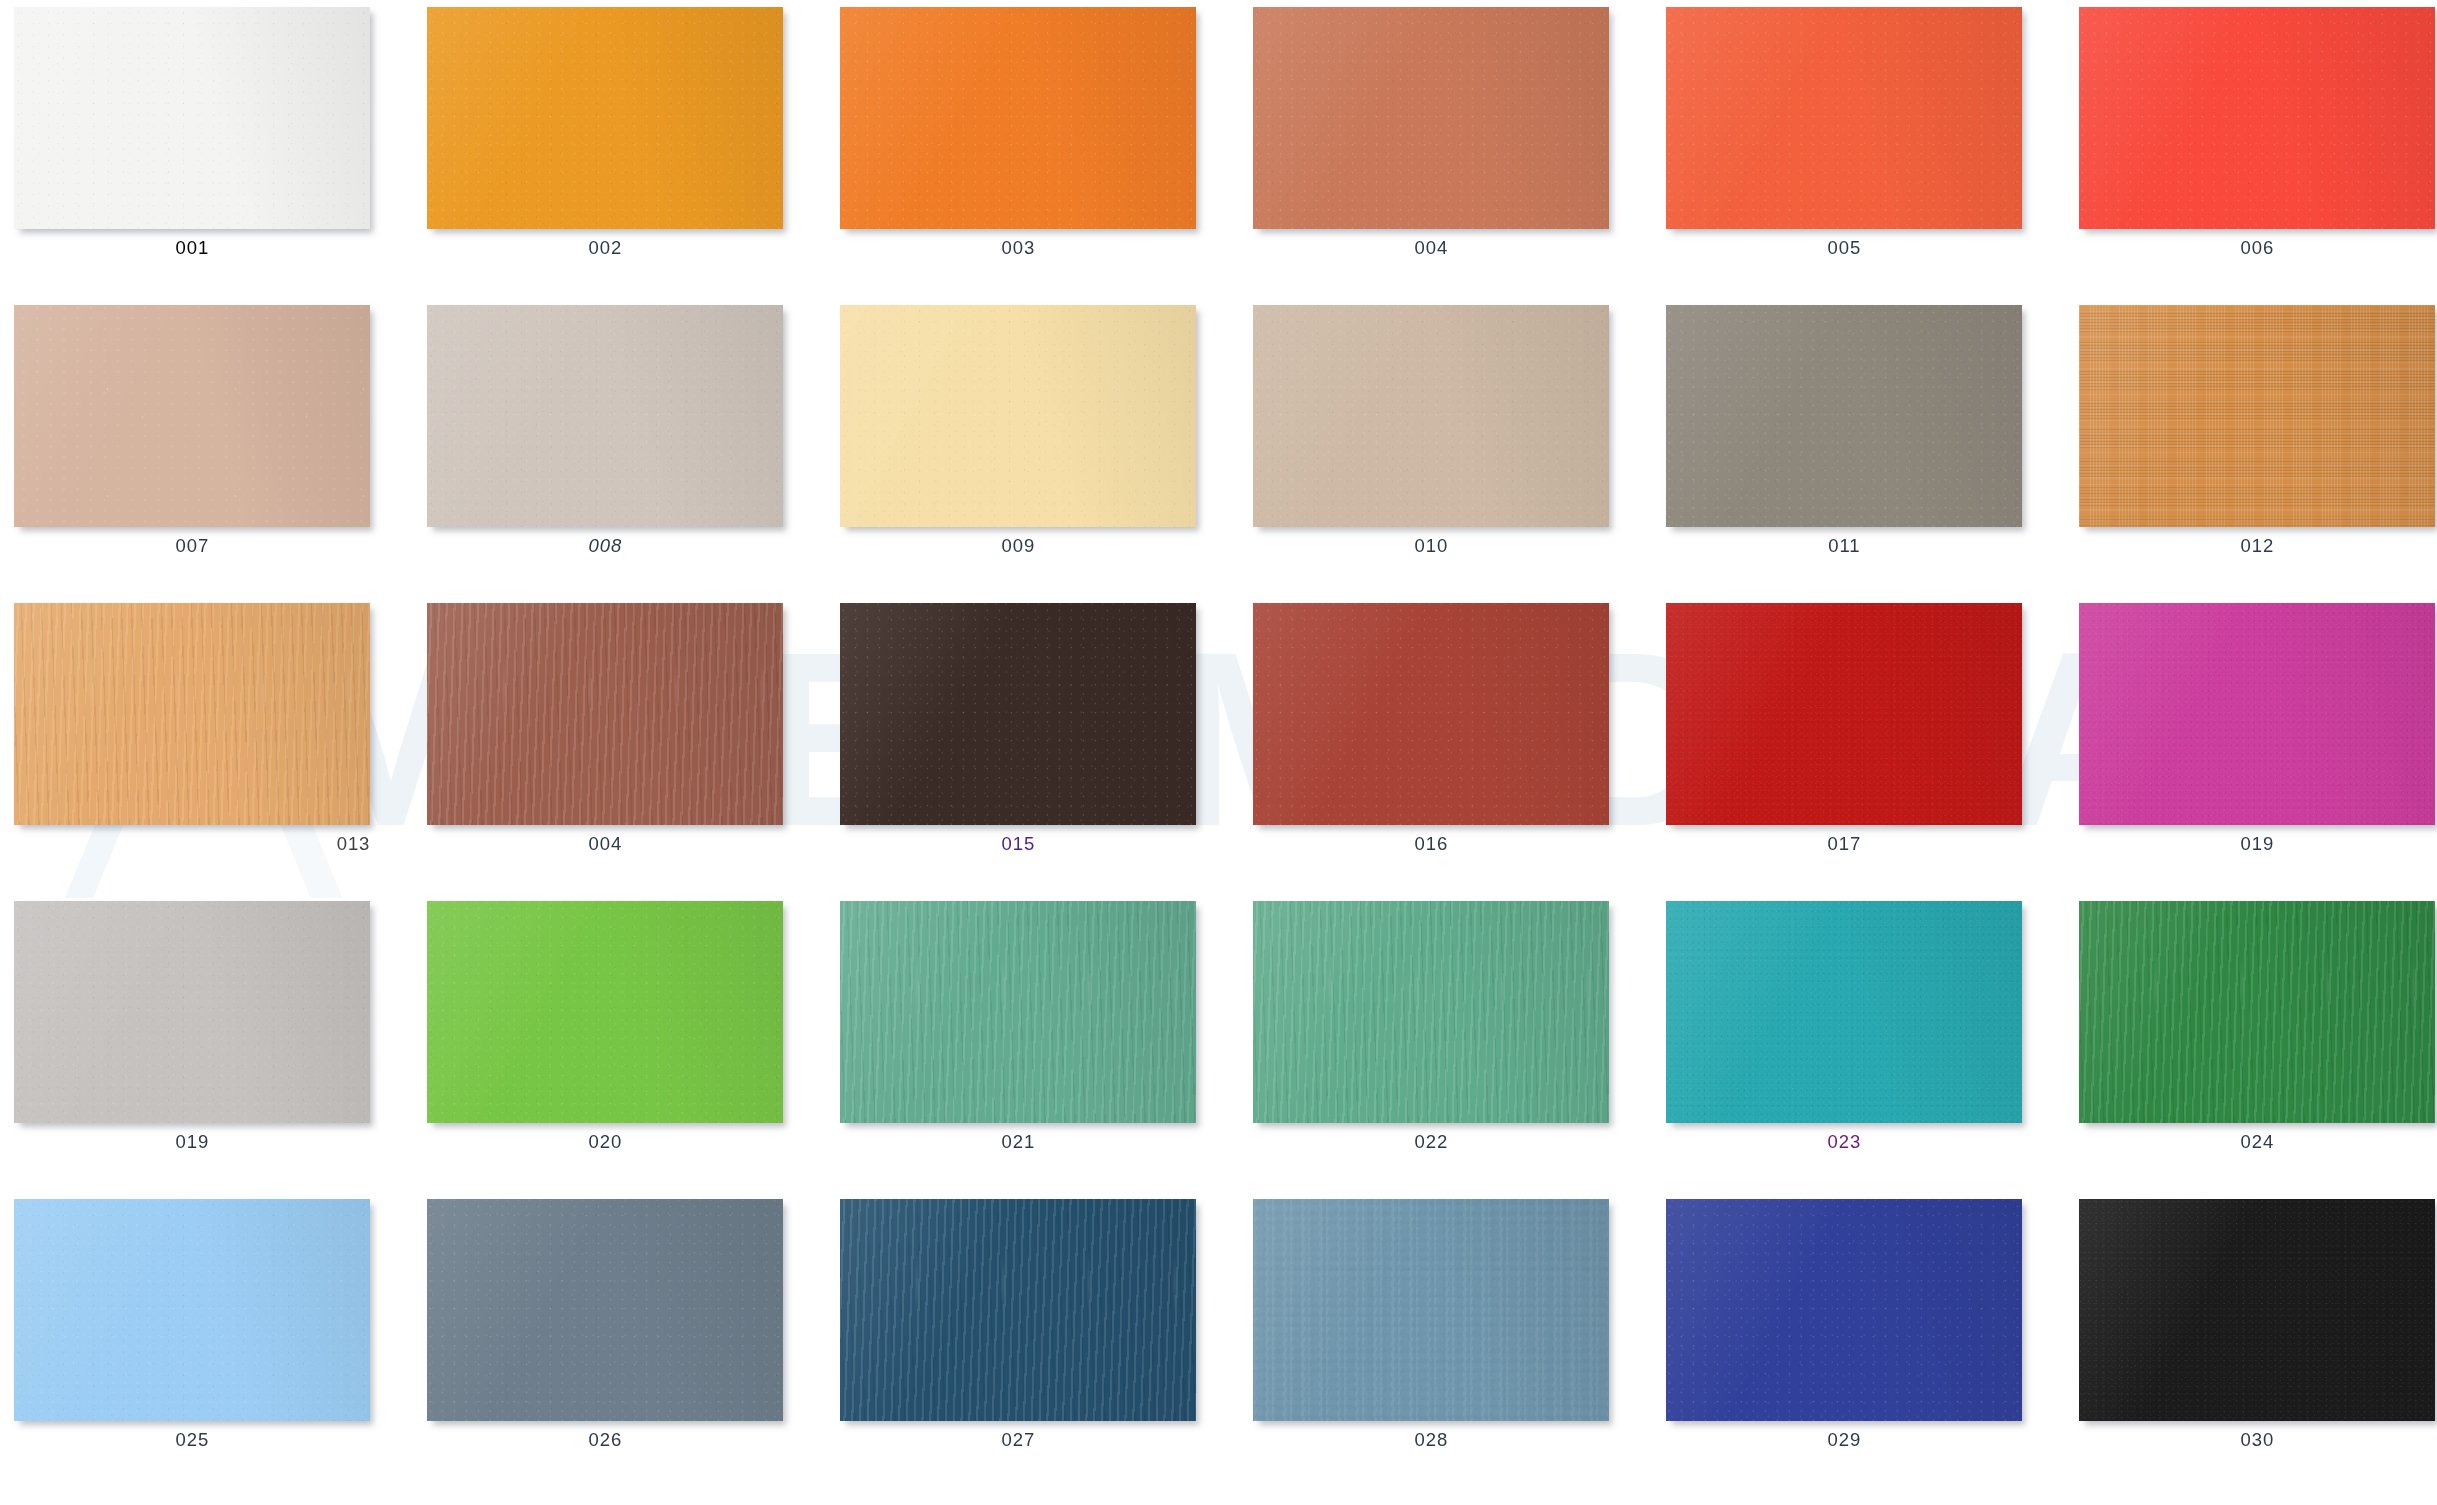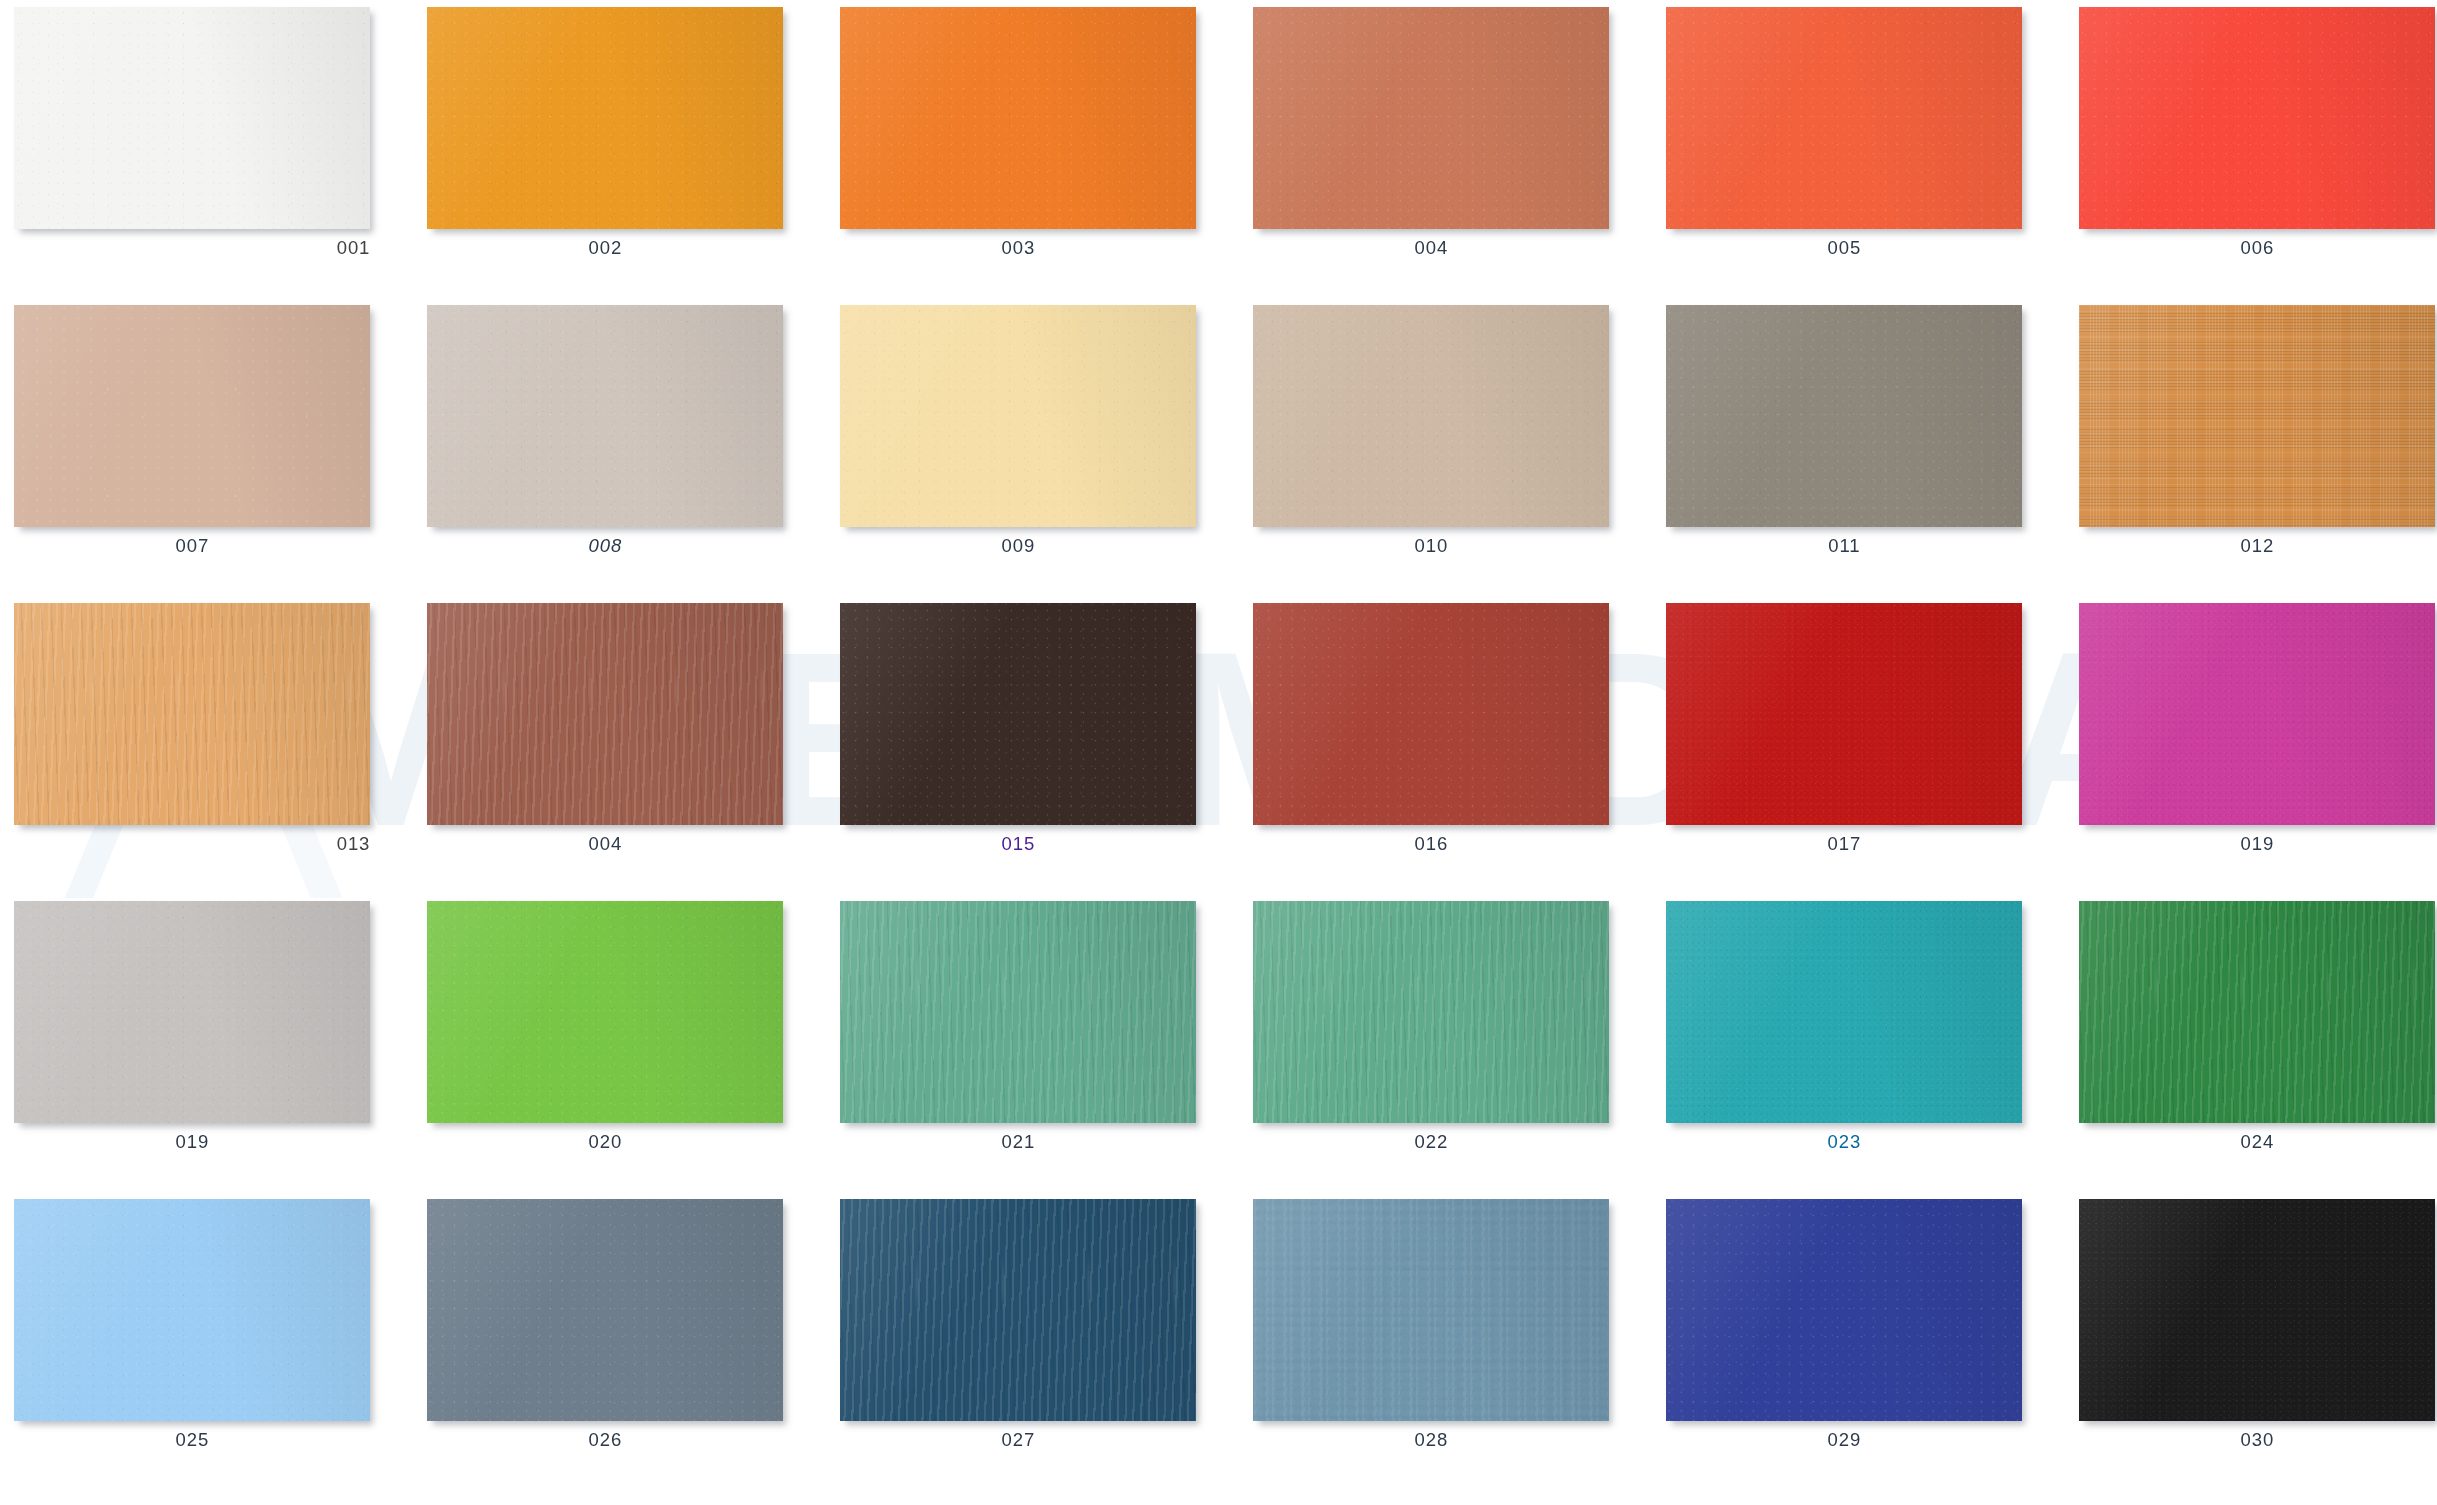--- a/index.html
+++ b/index.html
@@ -171,21 +171,21 @@
     <polygon points="30,470 200,60 240,60 70,470" fill="#e9f2fa"></polygon>
     <polygon points="205,55 250,55 420,470 375,470" fill="#eef5fb"></polygon>
     <rect x="120" y="300" width="190" height="40" fill="#edf4fb"></rect>
   </svg>
   <div id="watermark-text" style="color: rgb(238, 243, 248);">AMIREX MEDICAL</div>
 </div>
 
 <div id="swatch-grid">
     <div class="cell">
       <div class="chip " title="white" style="background: rgb(244, 244, 242);"></div>
-      <div class="chip-label" style="color: #404040; text-align: right;">001</div>
+      <div class="chip-label" style="color: #000000;">001</div>
     </div>
     <div class="cell">
       <div class="chip " title="amber-orange" style="background: rgb(235, 154, 35);"></div>
       <div class="chip-label" style="color: rgb(45, 58, 75); text-align: center;">002</div>
     </div>
     <div class="cell">
       <div class="chip " title="bright-orange" style="background: rgb(240, 124, 39);"></div>
       <div class="chip-label" style="color: rgb(45, 58, 75);">003</div>
     </div>
     <div class="cell">
@@ -259,21 +259,21 @@
     <div class="cell">
       <div class="chip tex-streak" title="sea-green" style="background: rgb(98, 171, 145);"></div>
       <div class="chip-label" style="color: rgb(45, 58, 75);">021</div>
     </div>
     <div class="cell">
       <div class="chip tex-streak" title="jade-green" style="background: rgb(95, 171, 140);"></div>
       <div class="chip-label" style="color: rgb(45, 58, 75);">022</div>
     </div>
     <div class="cell">
       <div class="chip tex-coarse" title="teal" style="background: rgb(40, 168, 176);"></div>
-      <div class="chip-label" style="color: #0369a1;">023</div>
+      <div class="chip-label" style="color: #701a75;">023</div>
     </div>
     <div class="cell">
       <div class="chip tex-streak" title="forest-green" style="background: rgb(46, 135, 67);"></div>
       <div class="chip-label" style="color: rgb(45, 58, 75);">024</div>
     </div>
     <div class="cell">
       <div class="chip " title="sky-blue" style="background: rgb(156, 205, 244);"></div>
       <div class="chip-label" style="color: rgb(45, 58, 75);">025</div>
     </div>
     <div class="cell">

